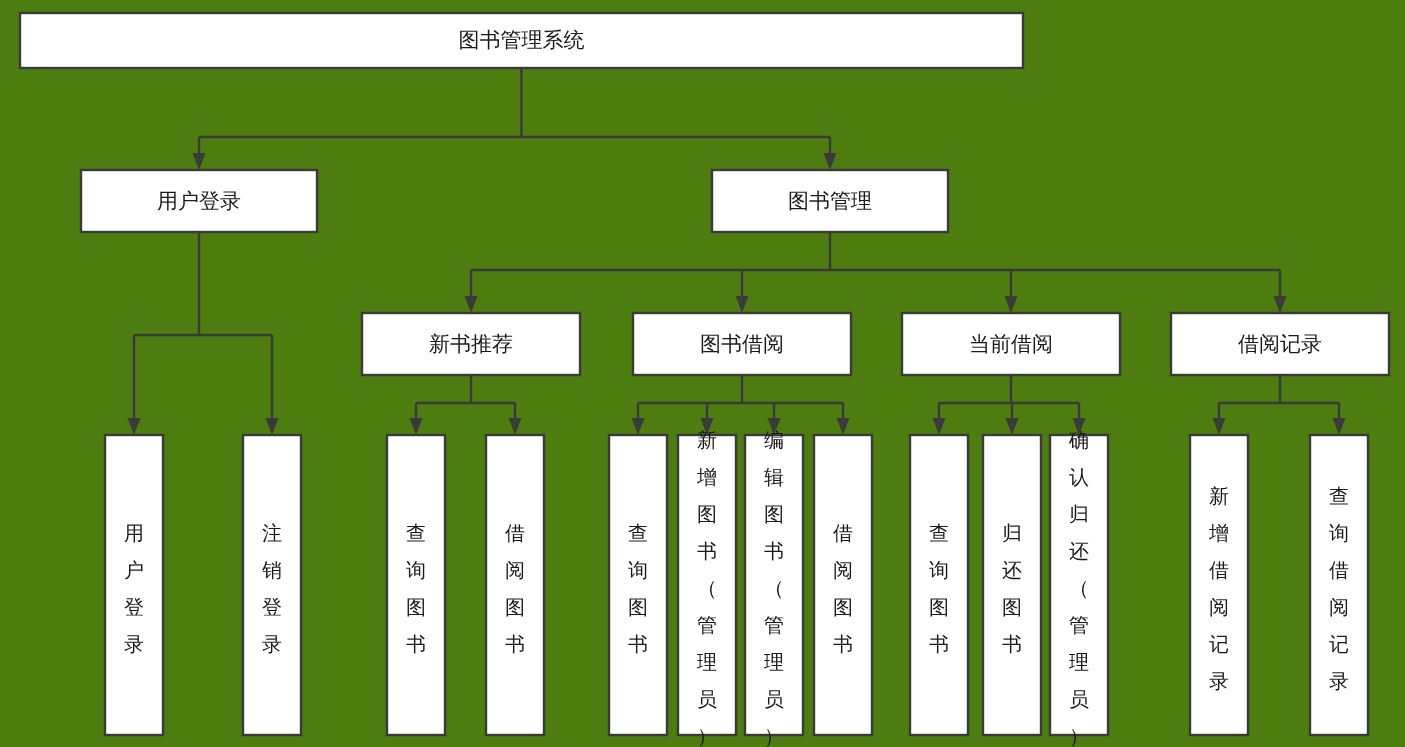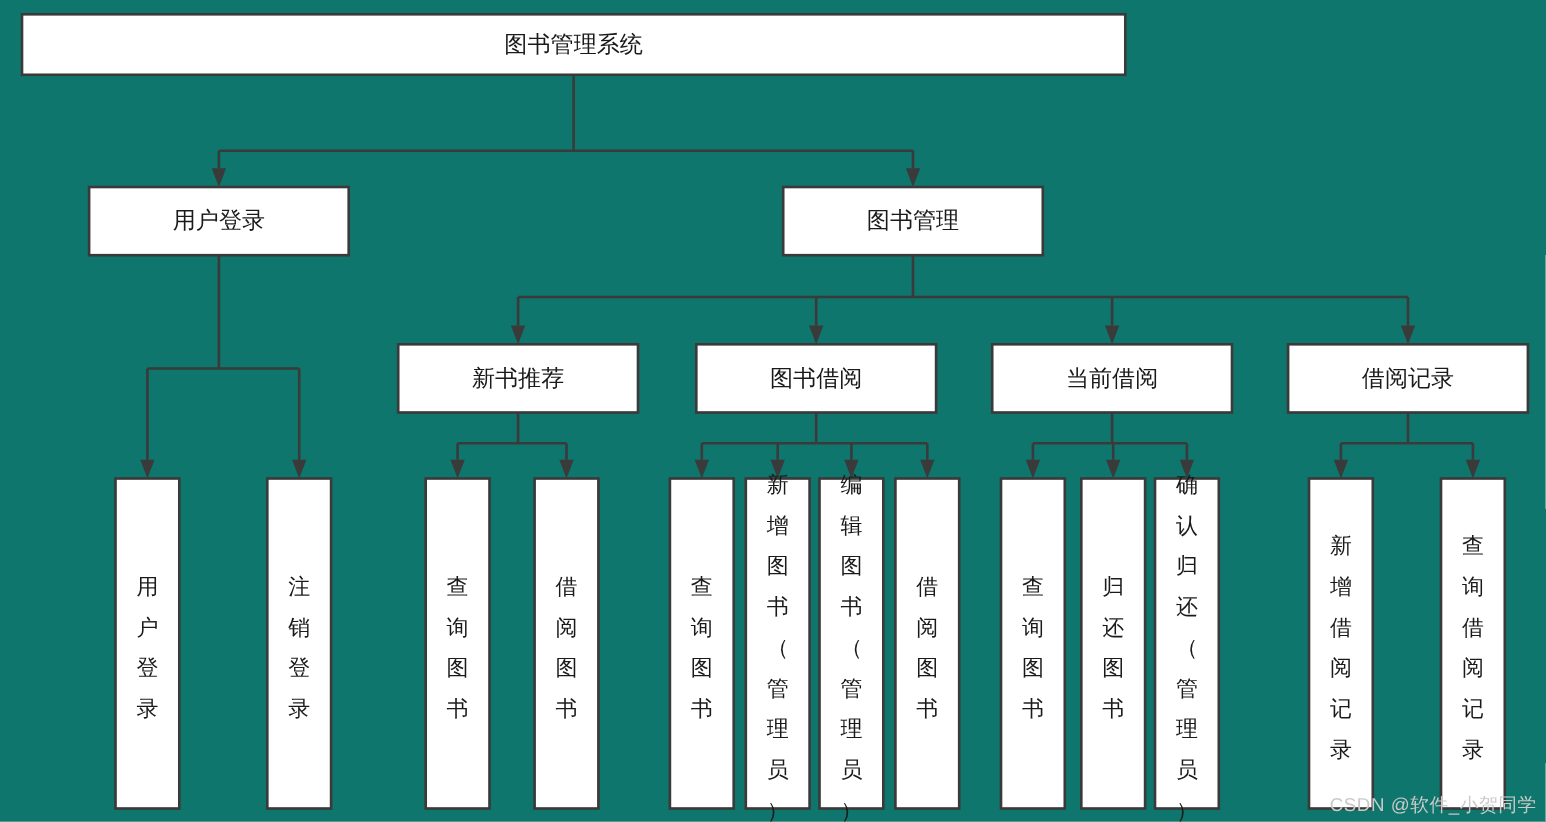--- a/index.html
+++ b/index.html
@@ -11,21 +11,21 @@
   body {
     width: 1405px;
     height: 747px;
     font-family: "Liberation Sans", "DejaVu Sans", sans-serif;
     overflow: hidden;
   }
   #diagram-root {
     position: relative;
     width: 1405px;
     height: 747px;
-    background: #0f766e;
+    background: #4d7c0f;
   }
   svg#flow-svg {
     position: absolute;
     left: 0;
     top: 0;
     width: 1405px;
     height: 747px;
     display: block;
   }
   .node-box {
@@ -217,14 +217,13 @@
         <g>
           <rect x="1190" y="435" width="58" height="300" class="node-box"></rect>
           <text x="1219" class="node-label-v"><tspan x="1219" y="502.86">新</tspan><tspan x="1219" y="539.86">增</tspan><tspan x="1219" y="576.86">借</tspan><tspan x="1219" y="613.86">阅</tspan><tspan x="1219" y="650.86">记</tspan><tspan x="1219" y="687.86">录</tspan></text>
         </g>
         <g>
           <rect x="1310" y="435" width="58" height="300" class="node-box"></rect>
           <text x="1339" class="node-label-v"><tspan x="1339" y="502.86">查</tspan><tspan x="1339" y="539.86">询</tspan><tspan x="1339" y="576.86">借</tspan><tspan x="1339" y="613.86">阅</tspan><tspan x="1339" y="650.86">记</tspan><tspan x="1339" y="687.86">录</tspan></text>
         </g>
       </g>
   </svg>
-  <div class="watermark">CSDN @软件_小贺同学</div>
 </div>
 
 </body></html>

